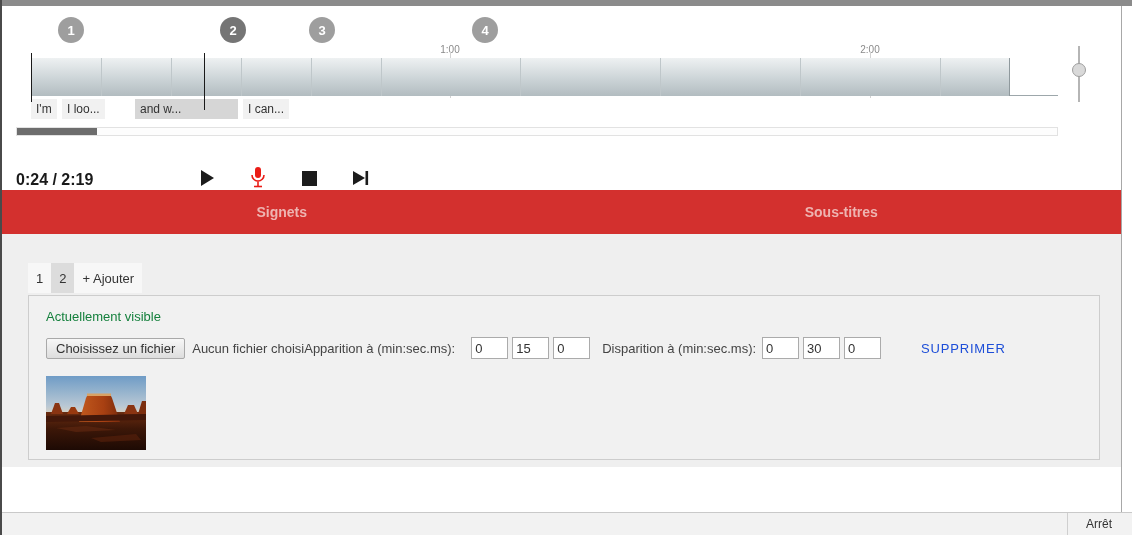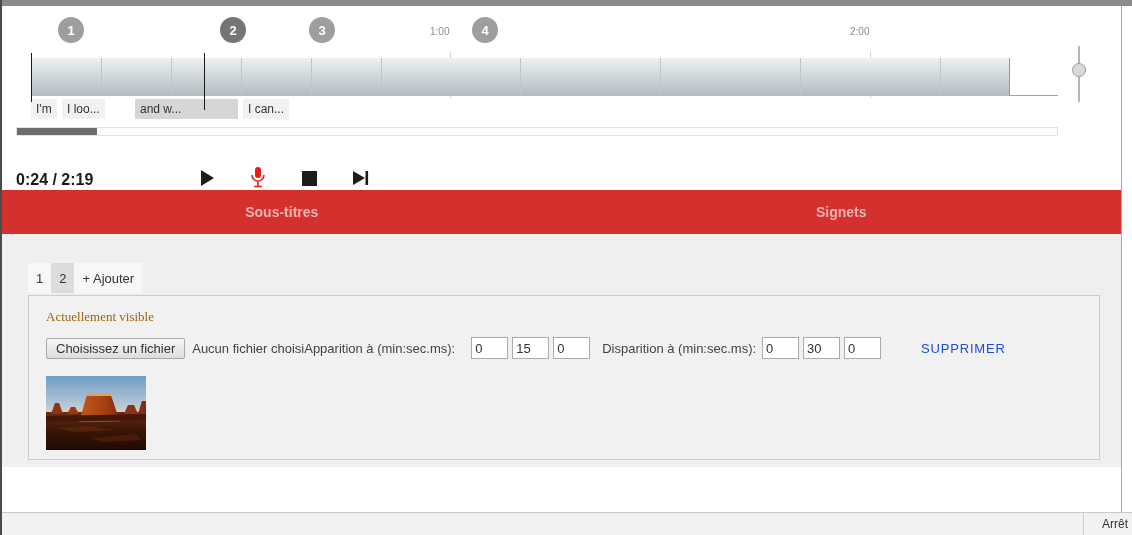--- a/index.html
+++ b/index.html
@@ -8,21 +8,21 @@
   .top-strip { position:absolute; left:0; top:0; width:1132px; height:6px; background:#8b8b8b; }
   .left-border { position:absolute; left:0; top:0; width:2px; height:535px; background:#4a4a4a; z-index:20; }
   .main { position:absolute; left:2px; top:6px; width:1120px; height:506px; background:#fff; border-right:1px solid #a8a8a8; }
 
   
   .timeline-section { position:relative; height:184px; background:#fff; }
   .marker { position:absolute; top:11px; width:26px; height:26px; border-radius:50%;
             background:#9e9e9e; color:#fff; font-size:13px; font-weight:bold;
             display:flex; align-items:center; justify-content:center; cursor:pointer; }
   .marker.sel { background:#757575; }
-  .time-label { position:absolute; top:20px; width:40px; font-size:10px; color:#8a8a8a; }
+  .time-label { position:absolute; top:38px; width:40px; text-align:center; font-size:10px; color:#8a8a8a; }
   .gridline { position:absolute; top:46px; width:1px; height:46px; background:#d2d2d2; }
   .wave-strip { position:absolute; left:29px; top:52px; width:1027px; height:38px;
                 background:#fff; border-bottom:1px solid #9da7ab; cursor:pointer; }
   .wave-fill { position:absolute; left:0; top:0; width:979px; height:38px;
                background:linear-gradient(to bottom, #eef1f2 0%, #ccd4d7 55%, #b2bcc0 100%);
                border-right:1px solid #8f999d; }
   .wave-div { position:absolute; top:0; width:1px; height:38px; background:#bfc7ca; }
   .cursor-line { position:absolute; width:1px; background:#1a1a1a; z-index:5; }
   .chips { position:absolute; left:0; top:93px; width:100%; height:22px; }
   .chip { position:absolute; height:20px; font-size:12px; color:#333; background:#f1f1f1;
@@ -54,35 +54,35 @@
   .tab.active .underline { position:absolute; left:0; right:0; bottom:0; height:4px; background:#4caf50; }
 
   
   .content { position:relative; height:233px; background:#efefef; }
   .page-tabs { position:absolute; left:26px; top:29px; display:flex; }
   .ptab { min-width:22px; height:30px; padding:0 8px; background:#f7f7f7; color:#333; font-size:13px;
           display:flex; align-items:center; justify-content:center; cursor:pointer; border:none; font-family:inherit; }
   .ptab.sel { background:#dcdcdc; }
   .panel { position:absolute; left:26px; top:61px; width:1072px; height:165px;
            border:1px solid #cdcdcd; background:#f1f1f1; }
-  .panel-title { position:absolute; left:17px; top:13px; font-size:13px; color:#a16207;font-family:Liberation Serif, serif; }
+  .panel-title { position:absolute; left:17px; top:13px; font-size:13px; color:#15803d; }
   .file-row { position:absolute; left:17px; top:41px; width:1040px; display:flex; align-items:center; font-size:13px; color:#444; }
   .file-btn { font-family:inherit; font-size:13px; color:#333; padding:2px 9px; border:1px solid #a9a9a9; border-radius:2px;
               background:linear-gradient(to bottom,#f7f7f7,#dddddd); cursor:pointer; margin-right:7px; }
   .num-input { width:37px; height:22px; border:1px solid #ababab; background:#fff; font-family:inherit;
                font-size:13px; color:#333; padding:0 3px; margin-right:4px; }
   .delete-btn { font-family:inherit; font-size:13px; font-weight:500; letter-spacing:.8px; color:#1d4ed8;
                 background:none; border:none; cursor:pointer; margin-left:36px; }
   .thumb { position:absolute; left:17px; top:80px; width:100px; height:74px; display:block; }
 
   
   .statusbar { position:absolute; left:2px; bottom:0; width:1130px; height:23px; background:#f2f2f2;
                border-top:1px solid #c9c9c9; display:flex; justify-content:flex-end; align-items:center; }
   .status-cell { border-left:1px solid #cfcfcf; height:100%; display:flex; align-items:center;
-                 padding:0 4px 0 18px; font-size:12px; color:#333; }
+                 padding:0 20px 0 18px; font-size:12px; color:#333; }
 </style>
 </head>
 <body>
 
 <div class="window">
   <div class="top-strip"></div>
   <div class="left-border"></div>
 
   <div class="main">
 
@@ -155,24 +155,24 @@
 
       <div class="vslider">
         <div class="track"></div>
         <div class="knob"></div>
       </div>
     </div>
 
 
     <div class="tabbar">
       <div class="tab">
+          <span>Signets</span>
+        </div>
+      <div class="tab">
           <span>Sous-titres</span>
-        </div>
-      <div class="tab">
-          <span>Signets</span>
         </div>
     </div>
 
     <div class="content">
       <div class="page-tabs">
         <button class="ptab">1</button>
         <button class="ptab sel">2</button>
         <button class="ptab">+ Ajouter</button>
       </div>
 

